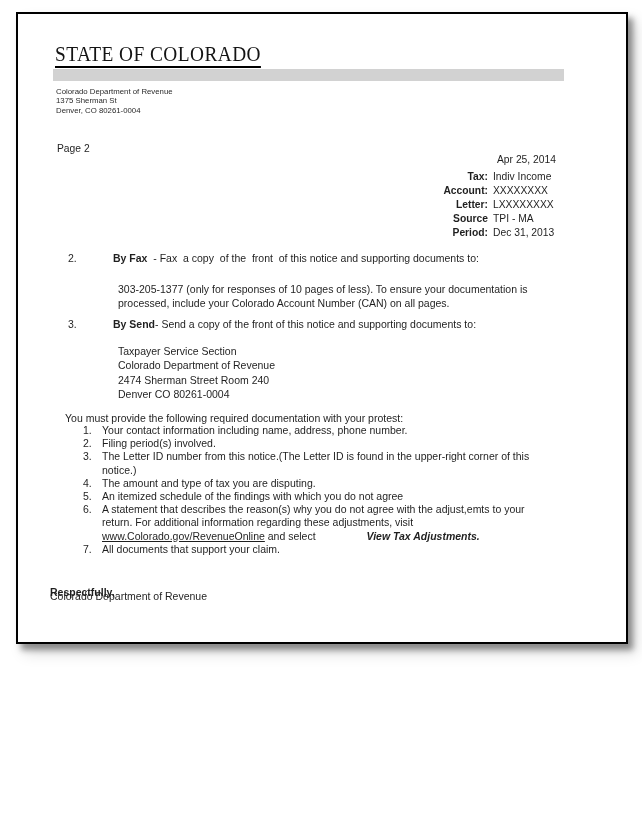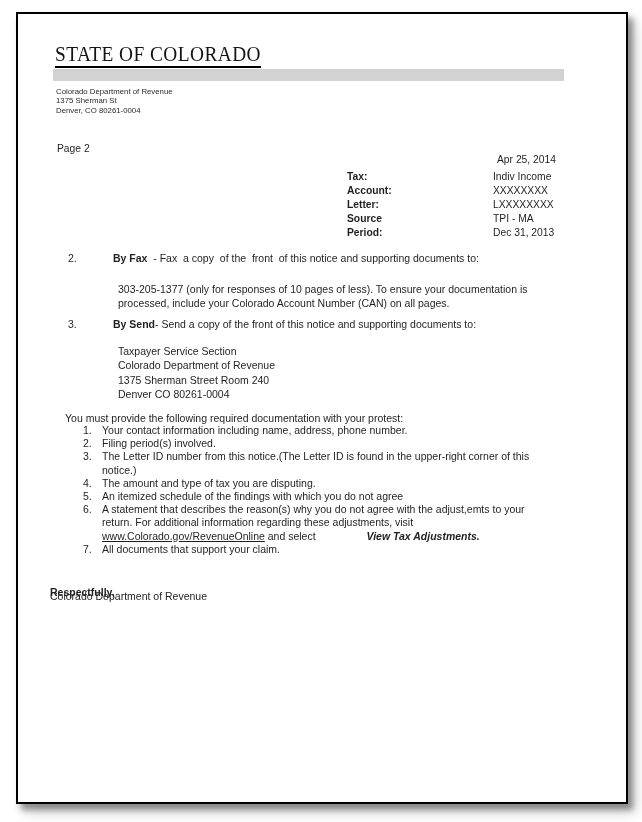--- a/index.html
+++ b/index.html
@@ -2,38 +2,38 @@
 <html><head>
 <meta charset="utf-8">
 <style>
   html,body{margin:0;padding:0;}
   body{
     width:642px;height:822px;position:relative;background:#ffffff;
     font-family:"Liberation Sans","DejaVu Sans",sans-serif;color:#1f1f1f;
     -webkit-font-smoothing:antialiased;
   }
   .page{
-    position:absolute;left:16px;top:12px;width:612px;height:792px;
+    position:absolute;left:16px;top:12px;width:612px;height:632px;
     background:#ffffff;border:2px solid #000;box-sizing:border-box;
     box-shadow:5px 6px 6px rgba(0,0,0,0.38), 8px 9px 14px rgba(0,0,0,0.15);
   }
   .abs{position:absolute;}
   .title{
     left:37px;top:29px;
     font-family:"Liberation Serif","DejaVu Serif",serif;
     font-size:22px;line-height:22px;letter-spacing:0.5px;color:#141414;
     transform:scaleX(0.88);transform-origin:0 0;
     border-bottom:2px solid #000;padding-bottom:1px;white-space:nowrap;
   }
   .graybar{left:35px;top:55px;width:511px;height:12px;background:#d2d2d2;}
   .agency-addr{left:38px;top:73px;font-size:7.8px;line-height:9.3px;white-space:pre;color:#2a2a2a;}
   .page-label{left:39px;top:129px;font-size:10.3px;}
   .letter-date{left:479px;top:140px;font-size:10.3px;}
   .meta{left:329px;top:156px;display:grid;grid-template-columns:146px 86px;font-size:10.3px;line-height:14px;}
-  .meta .lab{font-weight:bold;padding-right:5px;white-space:pre;}
+  .meta .lab{text-align:right;font-weight:bold;padding-right:5px;white-space:pre;}
   .meta .val{text-align:left;white-space:pre;}
   .instr{display:flex;font-size:10.5px;line-height:13.5px;white-space:pre;}
   .instr .num{flex:0 0 20px;}
   .instr-fax{left:50px;top:238px;}
   .instr-mail{left:50px;top:304px;}
   .detail{left:100px;font-size:10.5px;white-space:pre;}
   .fax-detail{top:268px;line-height:14px;}
   .mail-addr{top:330px;line-height:14.4px;}
   .intro{left:47px;top:398px;font-size:10.5px;white-space:pre;}
   .plist{left:65px;top:410px;font-size:10.5px;line-height:13.2px;}
@@ -78,21 +78,21 @@
   </div>
   <div class="abs detail fax-detail">303-205-1377 (only for responses of 10 pages of less). To ensure your documentation is
 processed, include your Colorado Account Number (CAN) on all pages.</div>
 
   <div class="abs instr instr-mail">
     <span class="num">3.</span>
     <span><b>By Send</b><span>- Send a copy of the front of this notice and supporting documents to:</span></span>
   </div>
   <div class="abs detail mail-addr">Taxpayer Service Section
 Colorado Department of Revenue
-1375 Sherman Street Room 240
+2474 Sherman Street Room 240
 Denver CO 80261-0004</div>
 
   <div class="abs intro">You must provide the following required documentation with your protest:</div>
 
   <div class="abs plist">
     <div class="li">
       <span class="num">1.</span>
       <span>Your contact information including name, address, phone number.</span>
     </div>
     <div class="li">

